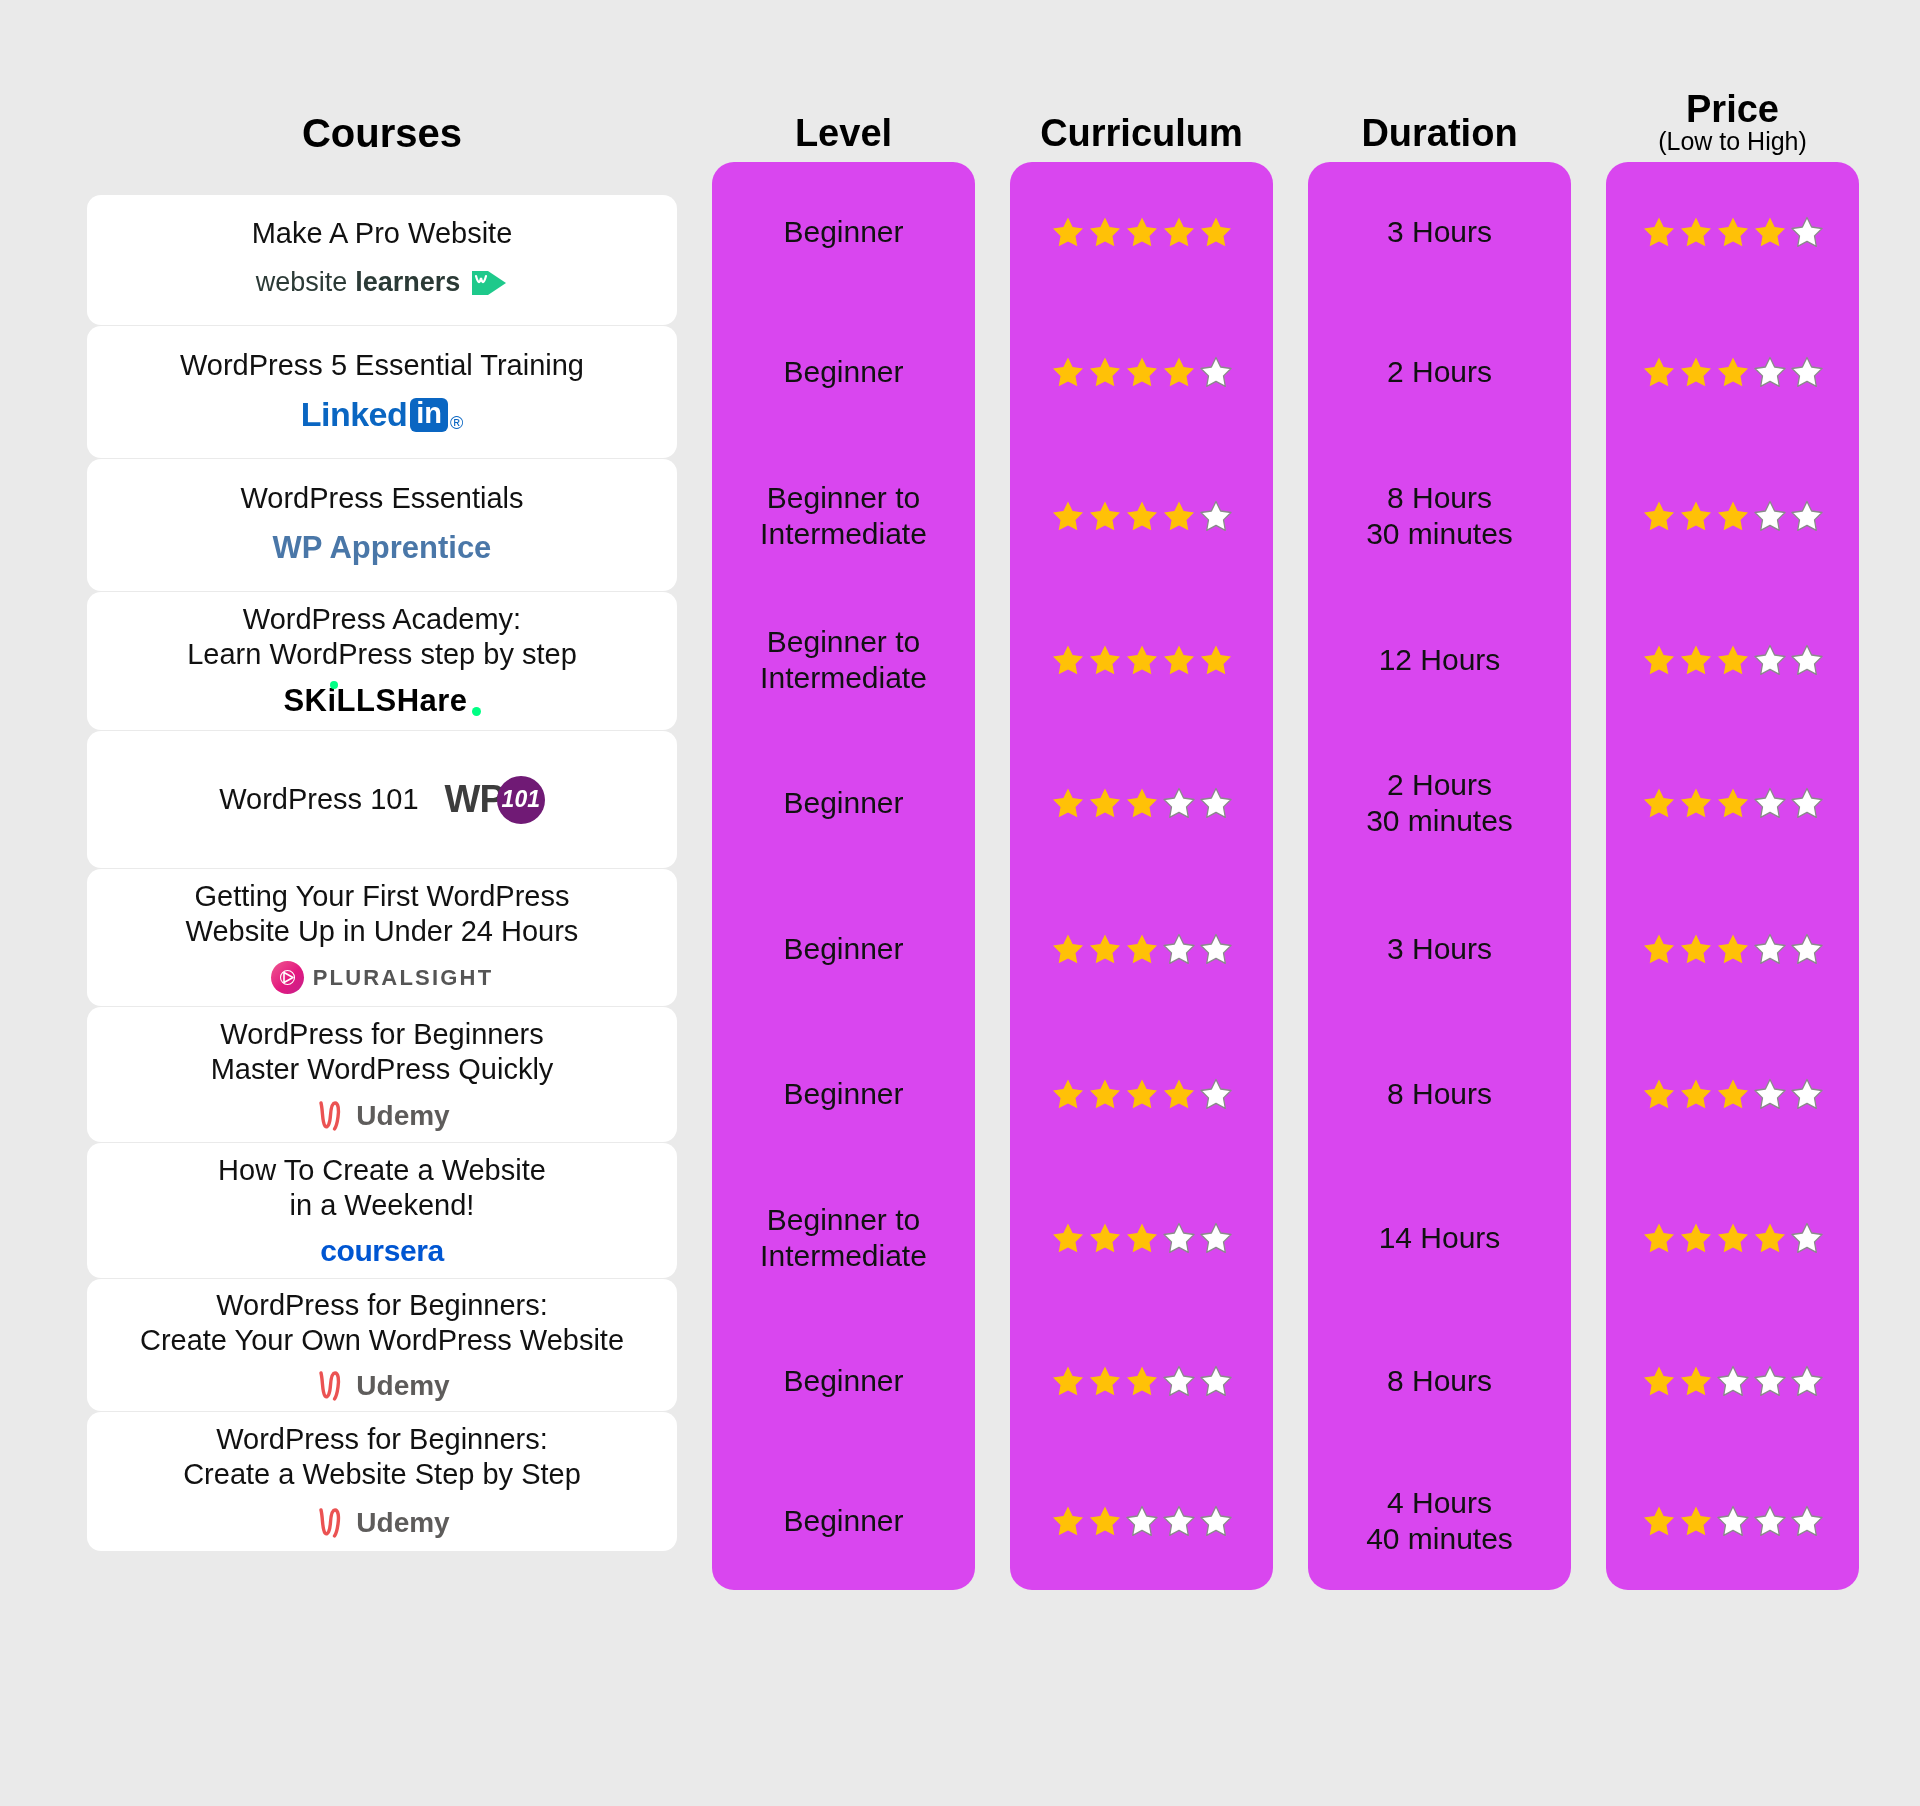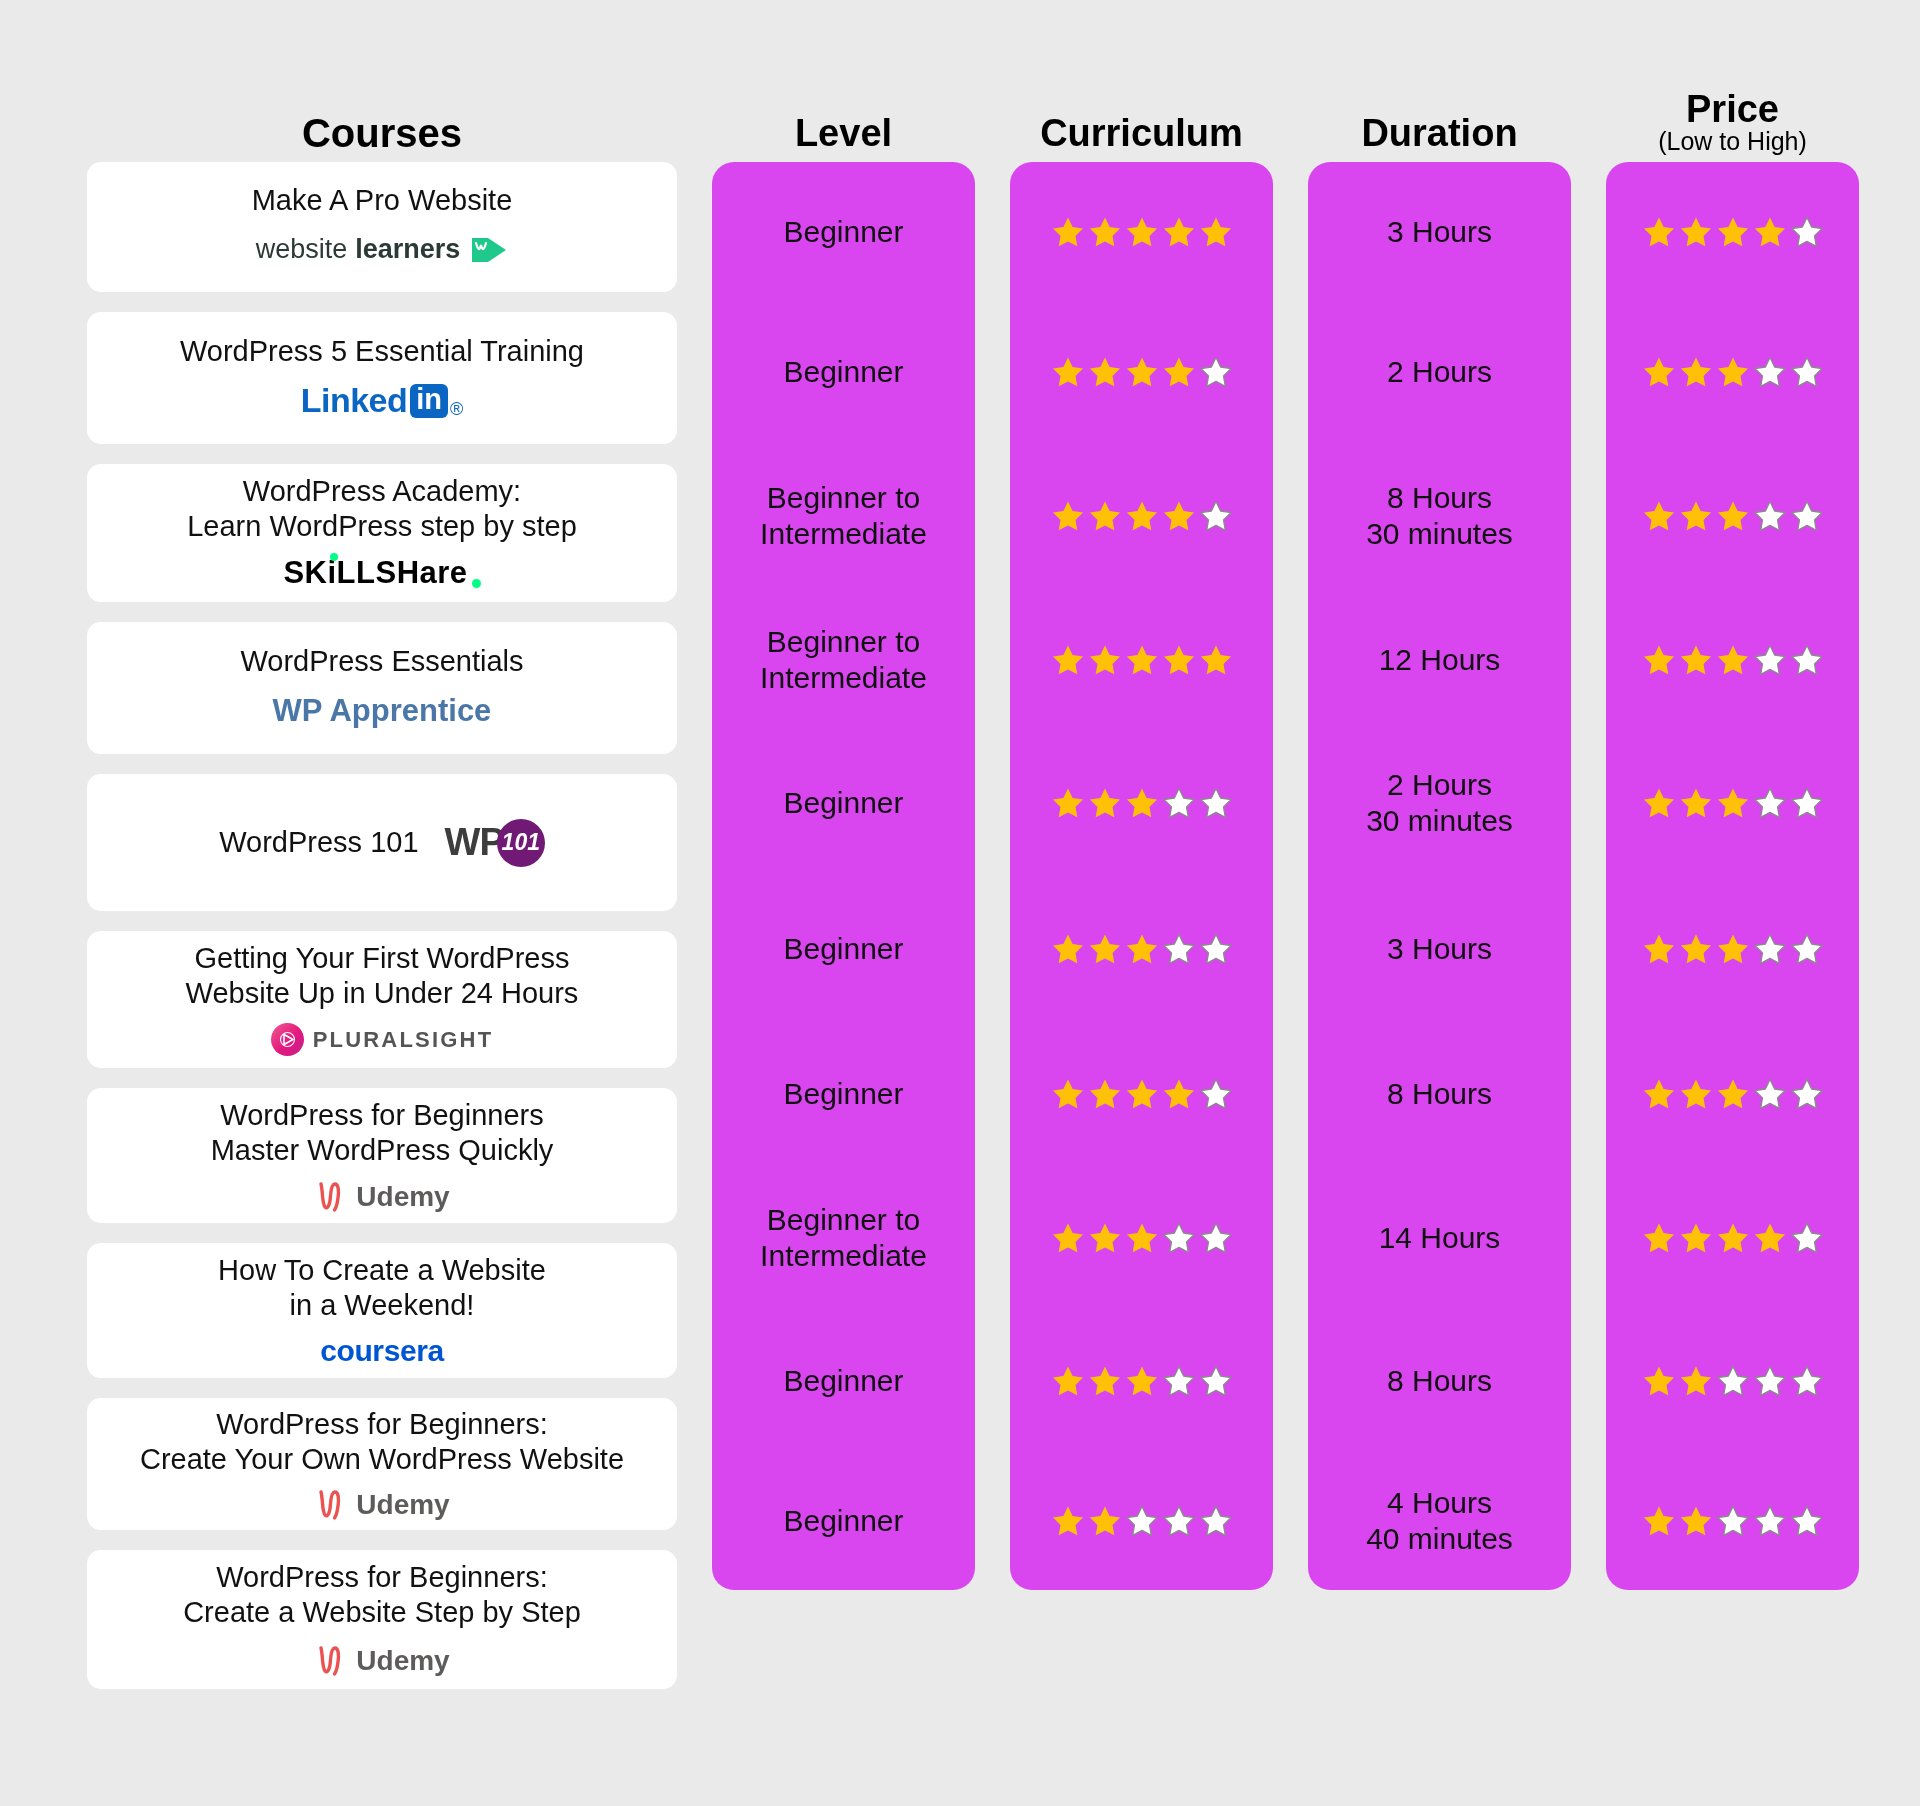--- a/index.html
+++ b/index.html
@@ -48,21 +48,22 @@
     display: flex;
     align-items: stretch;
   }
 
   
   .col-courses {
     width: 590px;
     margin-left: 75px;
     display: flex;
     flex-direction: column;
-    gap: 20px;
+    gap: 1px;
+    margin-top: 33px;
   }
   .course-card {
     background: #FFFFFF;
     border-radius: 14px;
     display: flex;
     flex-direction: column;
     align-items: center;
     justify-content: center;
     text-align: center;
     padding: 10px 14px;
@@ -206,35 +207,35 @@
         <div class="course-card" style="height: 132px;">
           <div class="course-title">WordPress 5 Essential Training</div>
           <div class="logo-slot">
             <span class="li">
               <span class="li-word">Linked</span>
               <span class="li-box">in</span>
               <span class="li-dot">®</span>
             </span>
           </div>
         </div>
+        <div class="course-card" style="height: 132px;">
+          <div class="course-title">WordPress Essentials</div>
+          <div class="logo-slot">
+            <span class="wpa">WP Apprentice</span>
+          </div>
+        </div>
         <div class="course-card" style="height: 138px;">
           <div class="course-title">WordPress Academy:
 Learn WordPress step by step</div>
           <div class="logo-slot">
             <span class="ss">
               <span class="ss-i-dot"></span>
               <span class="ss-word">SKiLLSHare</span>
               <span class="ss-dot"></span>
             </span>
-          </div>
-        </div>
-        <div class="course-card" style="height: 132px;">
-          <div class="course-title">WordPress Essentials</div>
-          <div class="logo-slot">
-            <span class="wpa">WP Apprentice</span>
           </div>
         </div>
         <div class="course-card inline-logo" style="height: 137px;">
           <div class="course-title">WordPress 101</div>
           <div class="logo-slot">
             <span class="wp101">
               <span class="wp101-wp">WP</span>
               <span class="wp101-circ">101</span>
             </span>
           </div>

